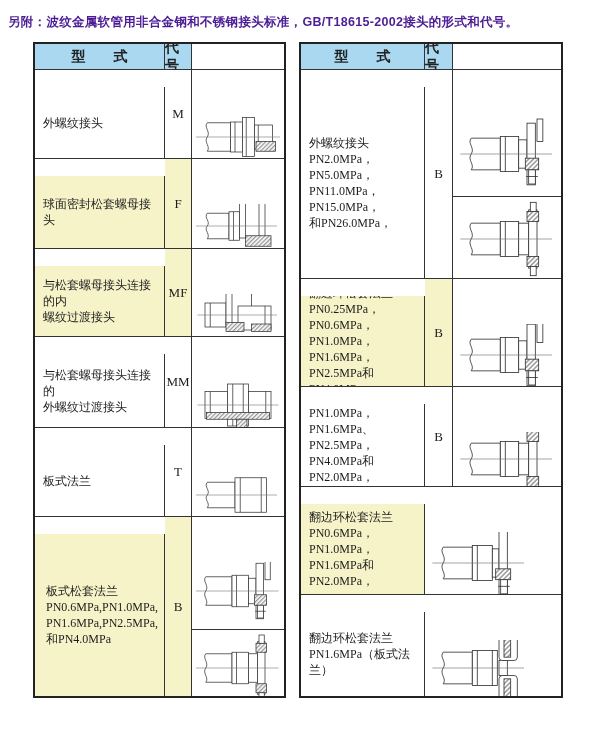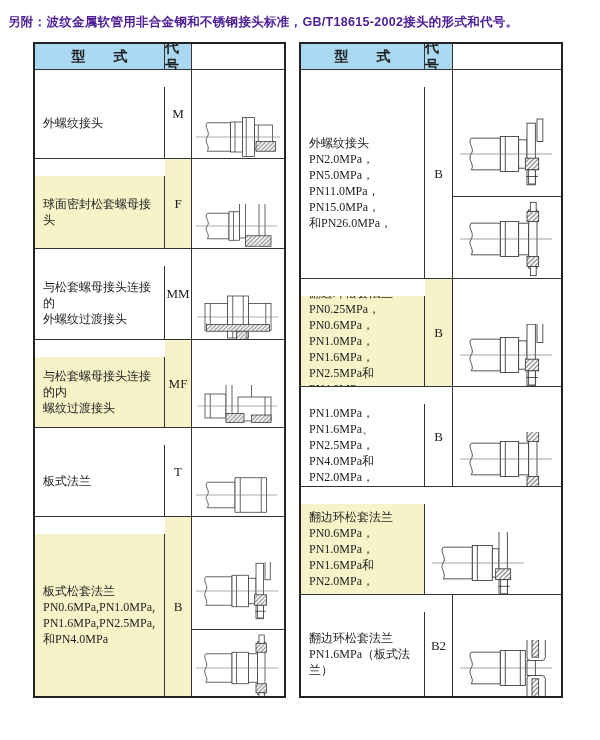--- a/index.html
+++ b/index.html
@@ -19,21 +19,21 @@
   }
   .tbl-left{left:33px;width:253px;}
   .tbl-right{left:299px;width:264px;}
   .row{display:flex;box-sizing:border-box;border-bottom:1px solid #333;}
   .row:last-child{border-bottom:none;}
   .cell{
     box-sizing:border-box;border-right:1px solid #333;
     display:flex;align-items:center;background:#fff;overflow:hidden;
   }
   .cell:last-child{border-right:none;margin-top:45px;}
-  .hl{background:#f6f3c8;}
+  .hl{background:#f6f3c8;justify-content:center;}
   .hdr .cell{
     background:#a9d8f0;justify-content:center;
     font-family:"Liberation Sans","DejaVu Sans",sans-serif;
     font-size:14px;font-weight:bold;color:#222;
   }
   .type-cell{padding:3px 3px 3px 8px;font-size:12px;line-height:16px;margin-top:17px;}
   .type-text{white-space:pre-line;}
   .code-cell{justify-content:center;font-size:13px;}
   .sk{justify-content:center;padding:0;}
   .sk-split{flex-direction:column;align-items:stretch;padding:0;}
@@ -199,46 +199,46 @@
     <div class="cell lw-code code-cell hl">
         <span>F</span>
       </div>
     <div class="cell lw-sk sk">
         <svg class="diag" width="90" height="72" viewBox="0 0 120 90">
           <use href="#d-f" xlink:href="#d-f"></use>
         </svg>
       </div>
   </div>
 
+  <div class="row" style="height:88px">
+    <div class="cell lw-type type-cell hl">
+        <span class="type-text">与松套螺母接头连接的内
+螺纹过渡接头</span>
+      </div>
+    <div class="cell lw-code code-cell hl">
+        <span>MF</span>
+      </div>
+    <div class="cell lw-sk sk">
+        <svg class="diag" width="90" height="72" viewBox="0 0 120 90">
+          <use href="#d-mf" xlink:href="#d-mf"></use>
+        </svg>
+      </div>
+  </div>
+
   <div class="row" style="height:91px">
     <div class="cell lw-type type-cell">
         <span class="type-text">与松套螺母接头连接的
 外螺纹过渡接头</span>
       </div>
     <div class="cell lw-code code-cell">
         <span>MM</span>
       </div>
     <div class="cell lw-sk sk">
         <svg class="diag" width="90" height="74" viewBox="0 0 120 90">
           <use href="#d-mm" xlink:href="#d-mm"></use>
-        </svg>
-      </div>
-  </div>
-
-  <div class="row" style="height:88px">
-    <div class="cell lw-type type-cell hl">
-        <span class="type-text">与松套螺母接头连接的内
-螺纹过渡接头</span>
-      </div>
-    <div class="cell lw-code code-cell hl">
-        <span>MF</span>
-      </div>
-    <div class="cell lw-sk sk">
-        <svg class="diag" width="90" height="72" viewBox="0 0 120 90">
-          <use href="#d-mf" xlink:href="#d-mf"></use>
         </svg>
       </div>
   </div>
 
   <div class="row" style="height:89px">
     <div class="cell lw-type type-cell">
         <span class="type-text">板式法兰</span>
       </div>
     <div class="cell lw-code code-cell">
         <span>T</span>
@@ -359,22 +359,19 @@
           <use href="#d-b1" xlink:href="#d-b1"></use>
         </svg>
       </div>
   </div>
 
   <div class="row" style="height:101px">
     <div class="cell rw-type type-cell">
         <span class="type-text">翻边环松套法兰
 PN1.6MPa（板式法兰）</span>
       </div>
-    <div class="cell rw-code code-cell">
-        <span>B2</span>
-      </div>
     <div class="cell rw-sk sk">
         <svg class="diag" width="100" height="86" viewBox="0 0 120 90">
           <use href="#d-b2" xlink:href="#d-b2"></use>
         </svg>
       </div>
   </div>
 </div>
 
 </body></html>

